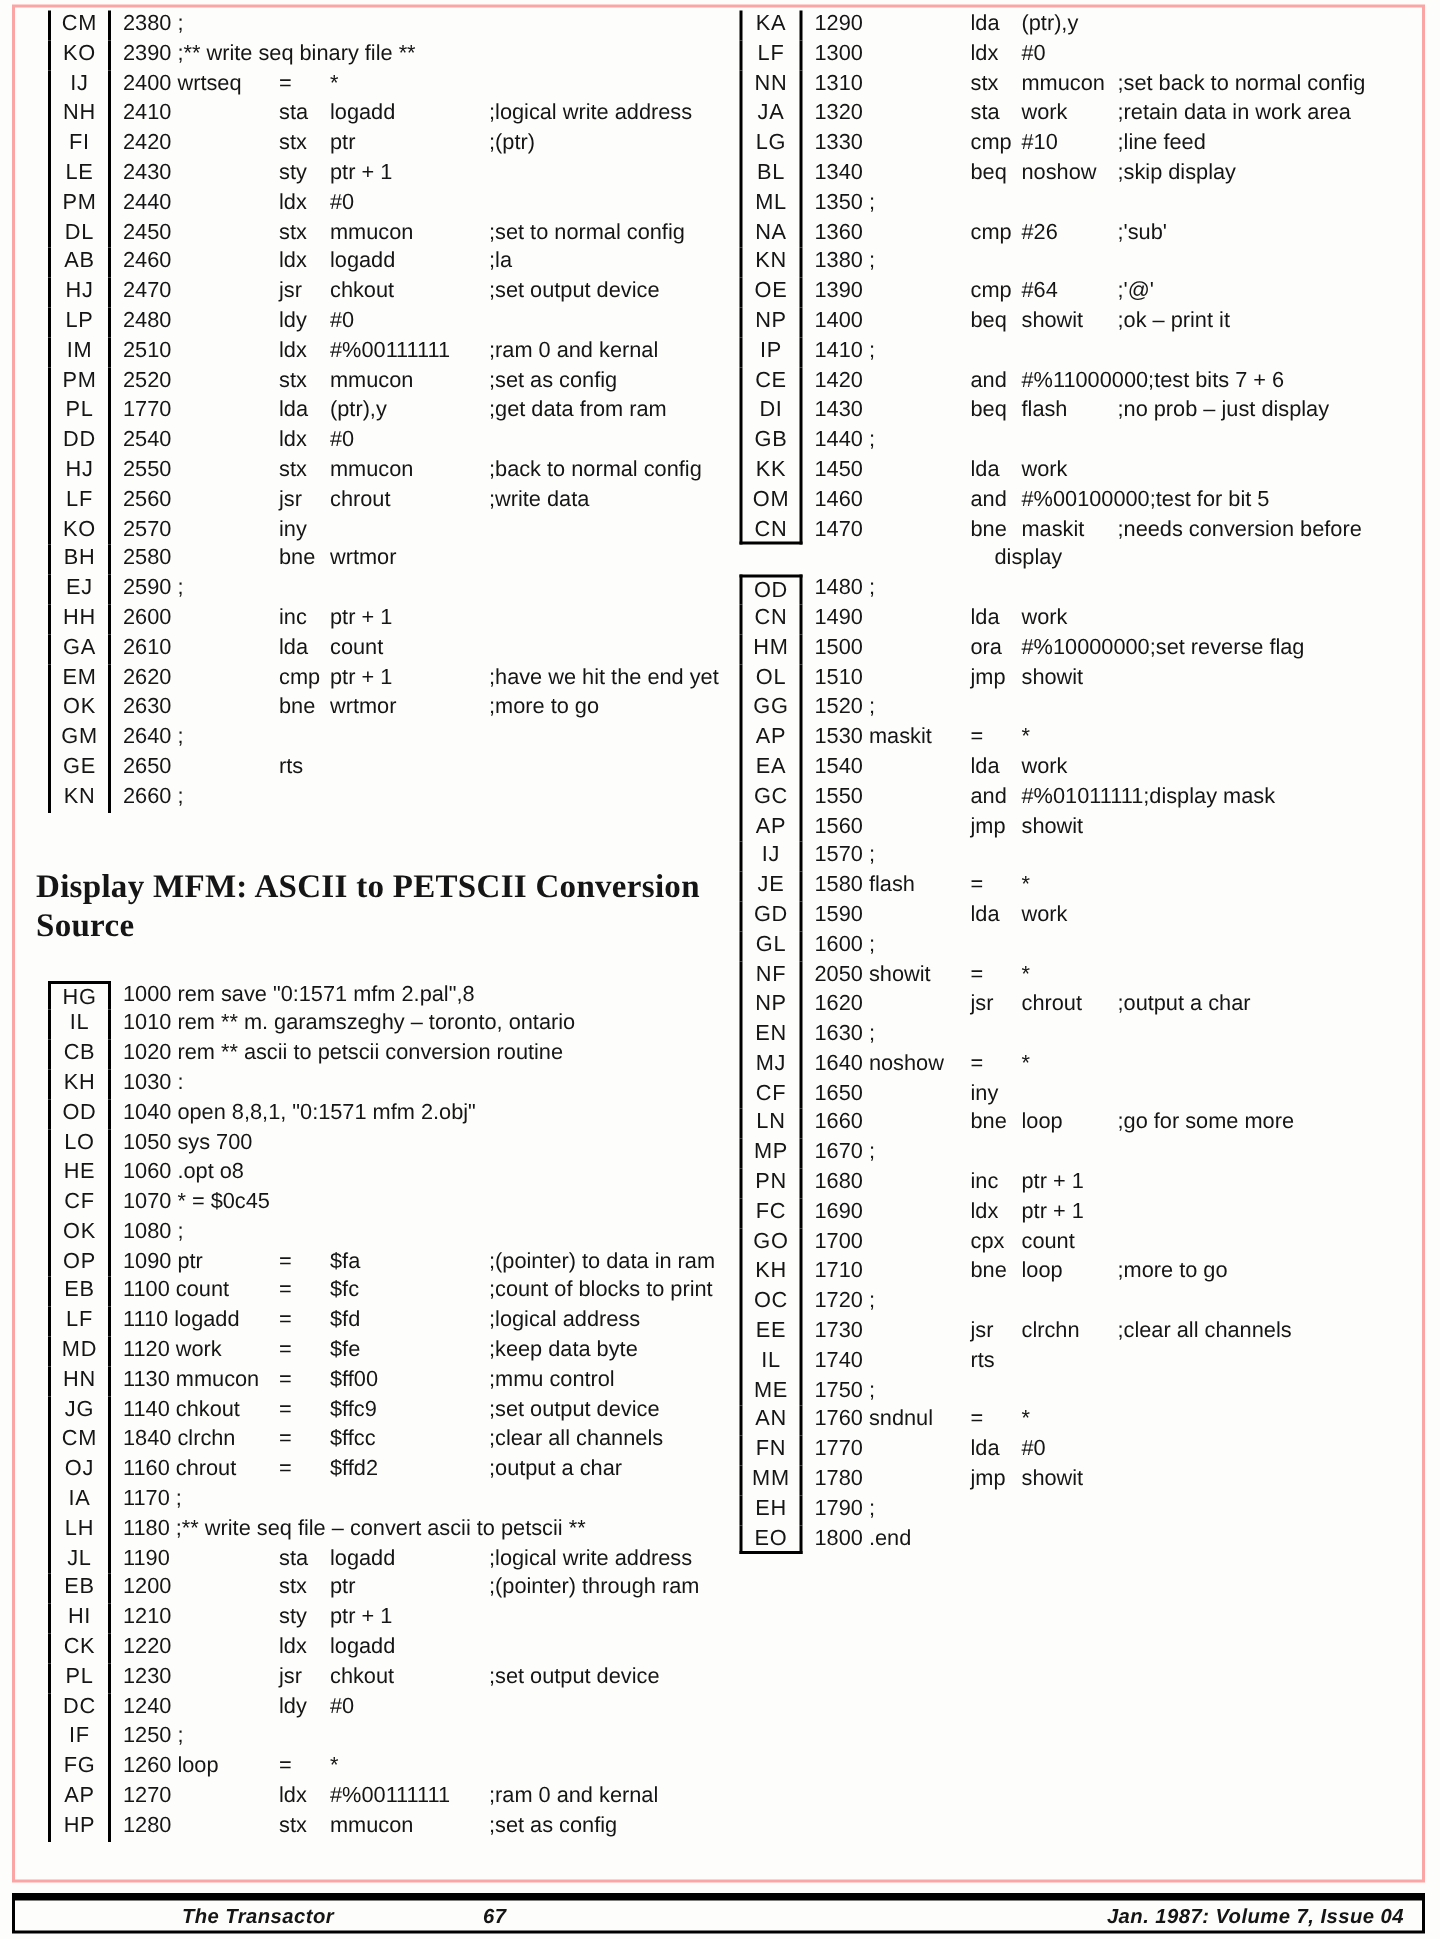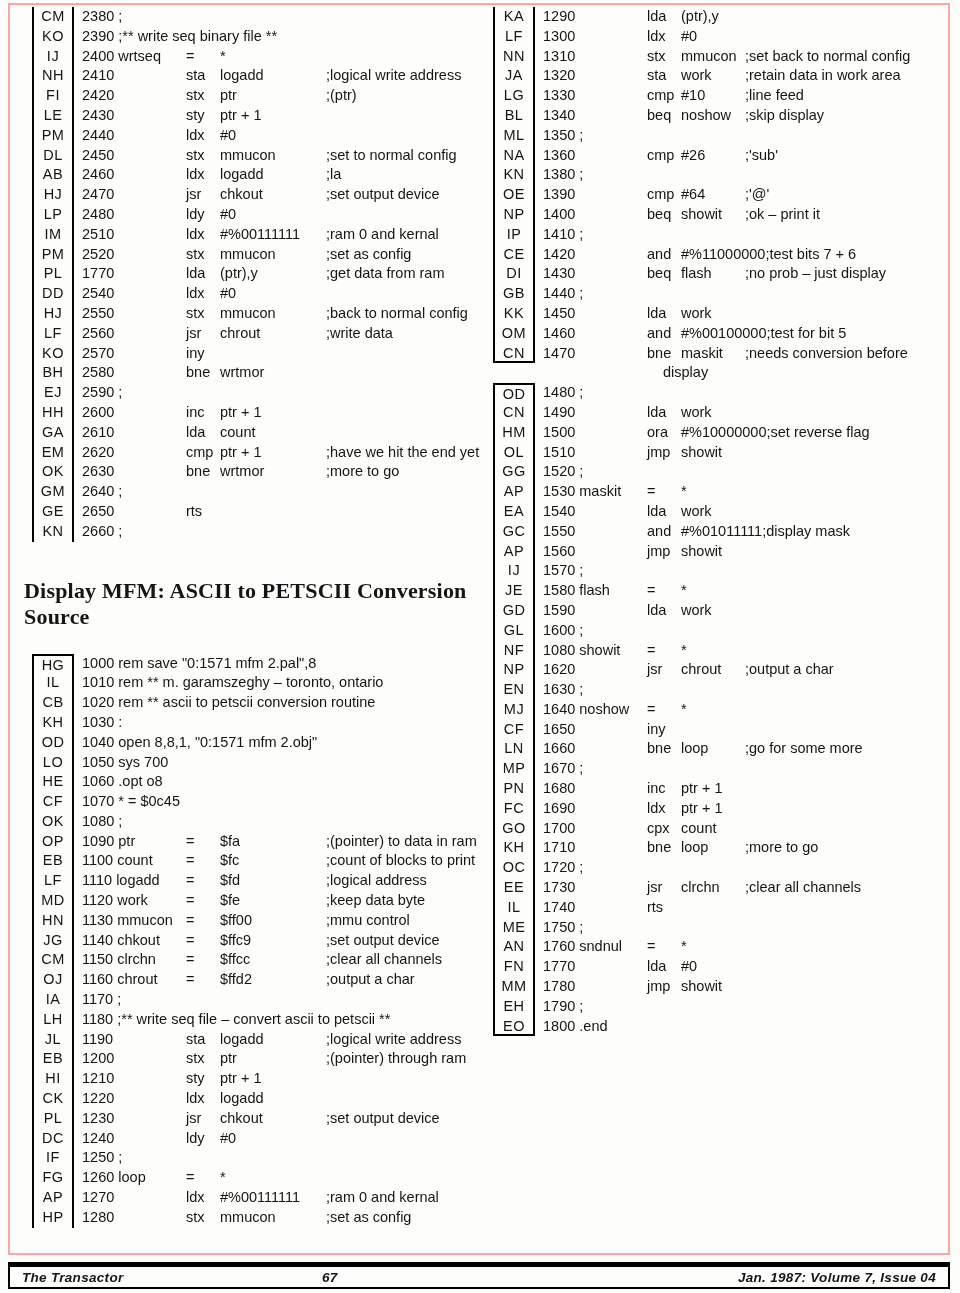--- a/index.html
+++ b/index.html
@@ -21,21 +21,21 @@
   .head{min-width:104px;}
   .op{min-width:34px;}
   .arg{min-width:106px;}
   .col-right .arg{min-width:64px;}
   .wrapind{display:inline-block;margin-left:120px;}
   .heading{margin:36px 0 24px -8px;font-family:"Liberation Serif",serif;font-weight:bold;
            font-size:22px;letter-spacing:0.2px;}
   .footerbar{position:absolute;left:8px;top:1262px;width:942px;height:27px;box-sizing:border-box;
              border:2px solid #000;border-top:5px solid #000;display:flex;align-items:center;
              font-weight:bold;font-style:italic;font-size:13.5px;letter-spacing:0.3px;}
-  .footer-left{padding-left:12px;flex:0 0 300px;}
+  .footer-left{padding-left:12px;flex:0 0 300px;text-align:center;}
   .footer-center{flex:1;text-align:left;}
   .footer-right{flex:0 0 300px;text-align:right;padding-right:12px;}
 </style>
 </head>
 <body>
 
 <div class="page">
   <div class="content">
     <div class="col col-left">
       <div class="listing">
@@ -205,21 +205,21 @@
           <div class="crow">
             <span class="chk">HN</span>
             <span class="codeline"><span class="head">1130 mmucon</span><span class="op">=</span><span class="arg">$ff00</span><span class="cmt">;mmu control</span></span>
           </div>
           <div class="crow">
             <span class="chk">JG</span>
             <span class="codeline"><span class="head">1140 chkout</span><span class="op">=</span><span class="arg">$ffc9</span><span class="cmt">;set output device</span></span>
           </div>
           <div class="crow">
             <span class="chk">CM</span>
-            <span class="codeline"><span class="head">1150 clrchn</span><span class="op">=</span><span class="arg">$ffcc</span><span class="cmt">;clear all channels</span></span>
+            <span class="codeline"><span class="head">1840 clrchn</span><span class="op">=</span><span class="arg">$ffcc</span><span class="cmt">;clear all channels</span></span>
           </div>
           <div class="crow">
             <span class="chk">OJ</span>
             <span class="codeline"><span class="head">1160 chrout</span><span class="op">=</span><span class="arg">$ffd2</span><span class="cmt">;output a char</span></span>
           </div>
           <div class="crow">
             <span class="chk">IA</span>
             <span class="codeline"><span class="head">1170 ;</span></span>
           </div>
           <div class="crow">
@@ -395,21 +395,21 @@
           <div class="crow">
             <span class="chk">GD</span>
             <span class="codeline"><span class="head">1590</span><span class="op">lda</span><span class="arg">work</span></span>
           </div>
           <div class="crow">
             <span class="chk">GL</span>
             <span class="codeline"><span class="head">1600 ;</span></span>
           </div>
           <div class="crow">
             <span class="chk">NF</span>
-            <span class="codeline"><span class="head">1080 showit</span><span class="op">=</span><span class="arg">*</span></span>
+            <span class="codeline"><span class="head">2050 showit</span><span class="op">=</span><span class="arg">*</span></span>
           </div>
           <div class="crow">
             <span class="chk">NP</span>
             <span class="codeline"><span class="head">1620</span><span class="op">jsr</span><span class="arg">chrout</span><span class="cmt">;output a char</span></span>
           </div>
           <div class="crow">
             <span class="chk">EN</span>
             <span class="codeline"><span class="head">1630 ;</span></span>
           </div>
           <div class="crow">

